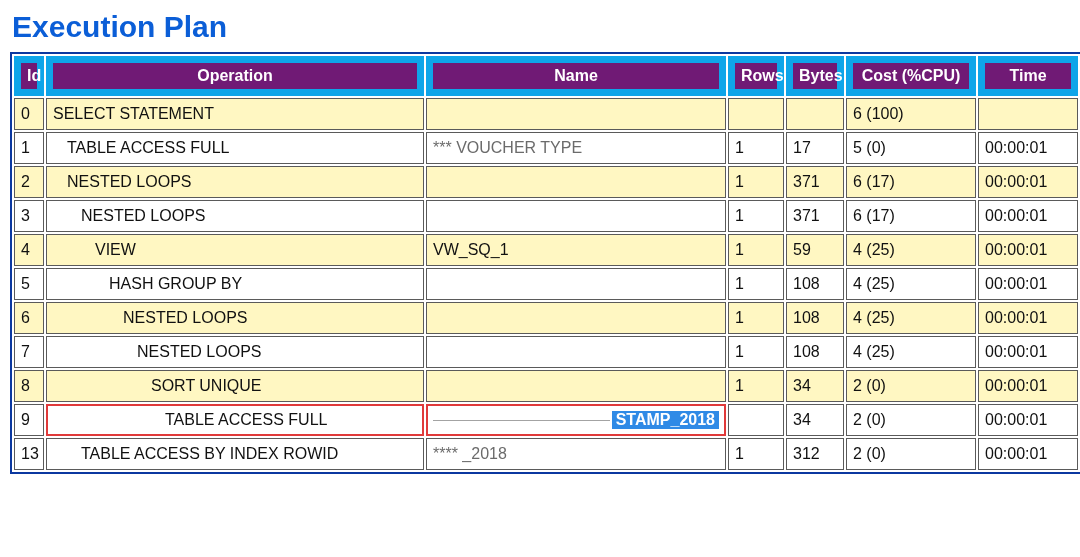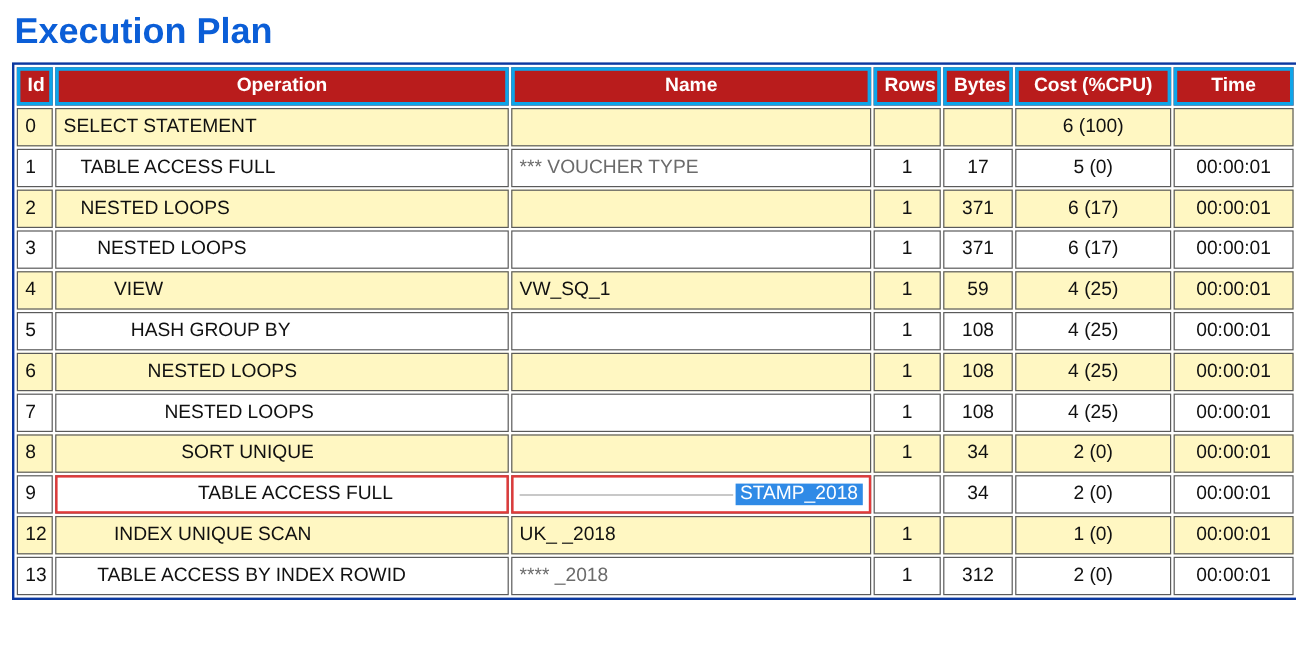--- a/index.html
+++ b/index.html
@@ -18,26 +18,26 @@
   }
   table.plan {
     border-collapse: separate;
     border-spacing: 2px;
     width: 100%;
     table-layout: fixed;
     border: 2px solid #0b38a0;
     background: #ffffff;
   }
   table.plan th {
-    background: #b91c1c;
+    background: #701a75;
     color: #ffffff;
     font-weight: bold;
     font-size: 16px;
     padding: 4px 6px;
-    border: 3px solid #0ea5e9;
+    border: 7px solid #0ea5e9;
     text-align: center;
     white-space: nowrap;
   }
   table.plan td {
     border: 1px solid #5a5a5a;
     font-size: 16px;
     padding: 4px 6px;
     color: #111;
     height: 22px;
     vertical-align: middle;
@@ -46,21 +46,21 @@
   }
   table.plan tr.alt td {
     background: #fff7c2;
   }
   table.plan tr.plain td {
     background: #ffffff;
   }
   td.col-id { text-align: left; }
   td.col-op { text-align: left; }
   td.col-name { text-align: left; }
-  td.col-num { text-align: center; }
+  td.col-num { text-align: left; }
   .op-indent { display: inline-block; }
   
   col.c-id    { width: 30px; }
   col.c-op    { width: 378px; }
   col.c-name  { width: 300px; }
   col.c-rows  { width: 56px; }
   col.c-bytes { width: 58px; }
   col.c-cost  { width: 130px; }
   col.c-time  { width: 100px; }
   
@@ -69,21 +69,21 @@
     outline-offset: -2px;
   }
   .hl-name {
     outline: 2px solid #e03a3a;
     outline-offset: -2px;
   }
   .name-chip {
     display: inline-block;
     background: #2f8ae6;
     color: #ffffff;
-    font-weight: normal;
+    font-weight: bold;
     padding: 0 4px;
     margin-left: auto;
   }
   .name-wrap {
     display: flex;
     align-items: center;
     width: 100%;
   }
   .name-lead {
     flex: 1;
@@ -208,29 +208,20 @@
           <span class="name-wrap">
             <span class="name-lead"></span>
             <span class="name-chip">STAMP_2018</span>
           </span>
         </td>
         <td class="col-num"></td>
         <td class="col-num">34</td>
         <td class="col-num">2 (0)</td>
         <td class="col-num">00:00:01</td>
       </tr>
-      <tr class="alt">
-        <td class="col-id">12</td>
-        <td class="col-op"><span class="op-indent" style="padding-left: 42px;">INDEX UNIQUE SCAN</span></td>
-        <td class="col-name"><span class="">UK_            _2018</span></td>
-        <td class="col-num">1</td>
-        <td class="col-num"></td>
-        <td class="col-num">1 (0)</td>
-        <td class="col-num">00:00:01</td>
-      </tr>
       <tr class="plain">
         <td class="col-id">13</td>
         <td class="col-op"><span class="op-indent" style="padding-left: 28px;">TABLE ACCESS BY INDEX ROWID</span></td>
         <td class="col-name"><span class="faded">****        _2018</span></td>
         <td class="col-num">1</td>
         <td class="col-num">312</td>
         <td class="col-num">2 (0)</td>
         <td class="col-num">00:00:01</td>
       </tr>
     </tbody>

